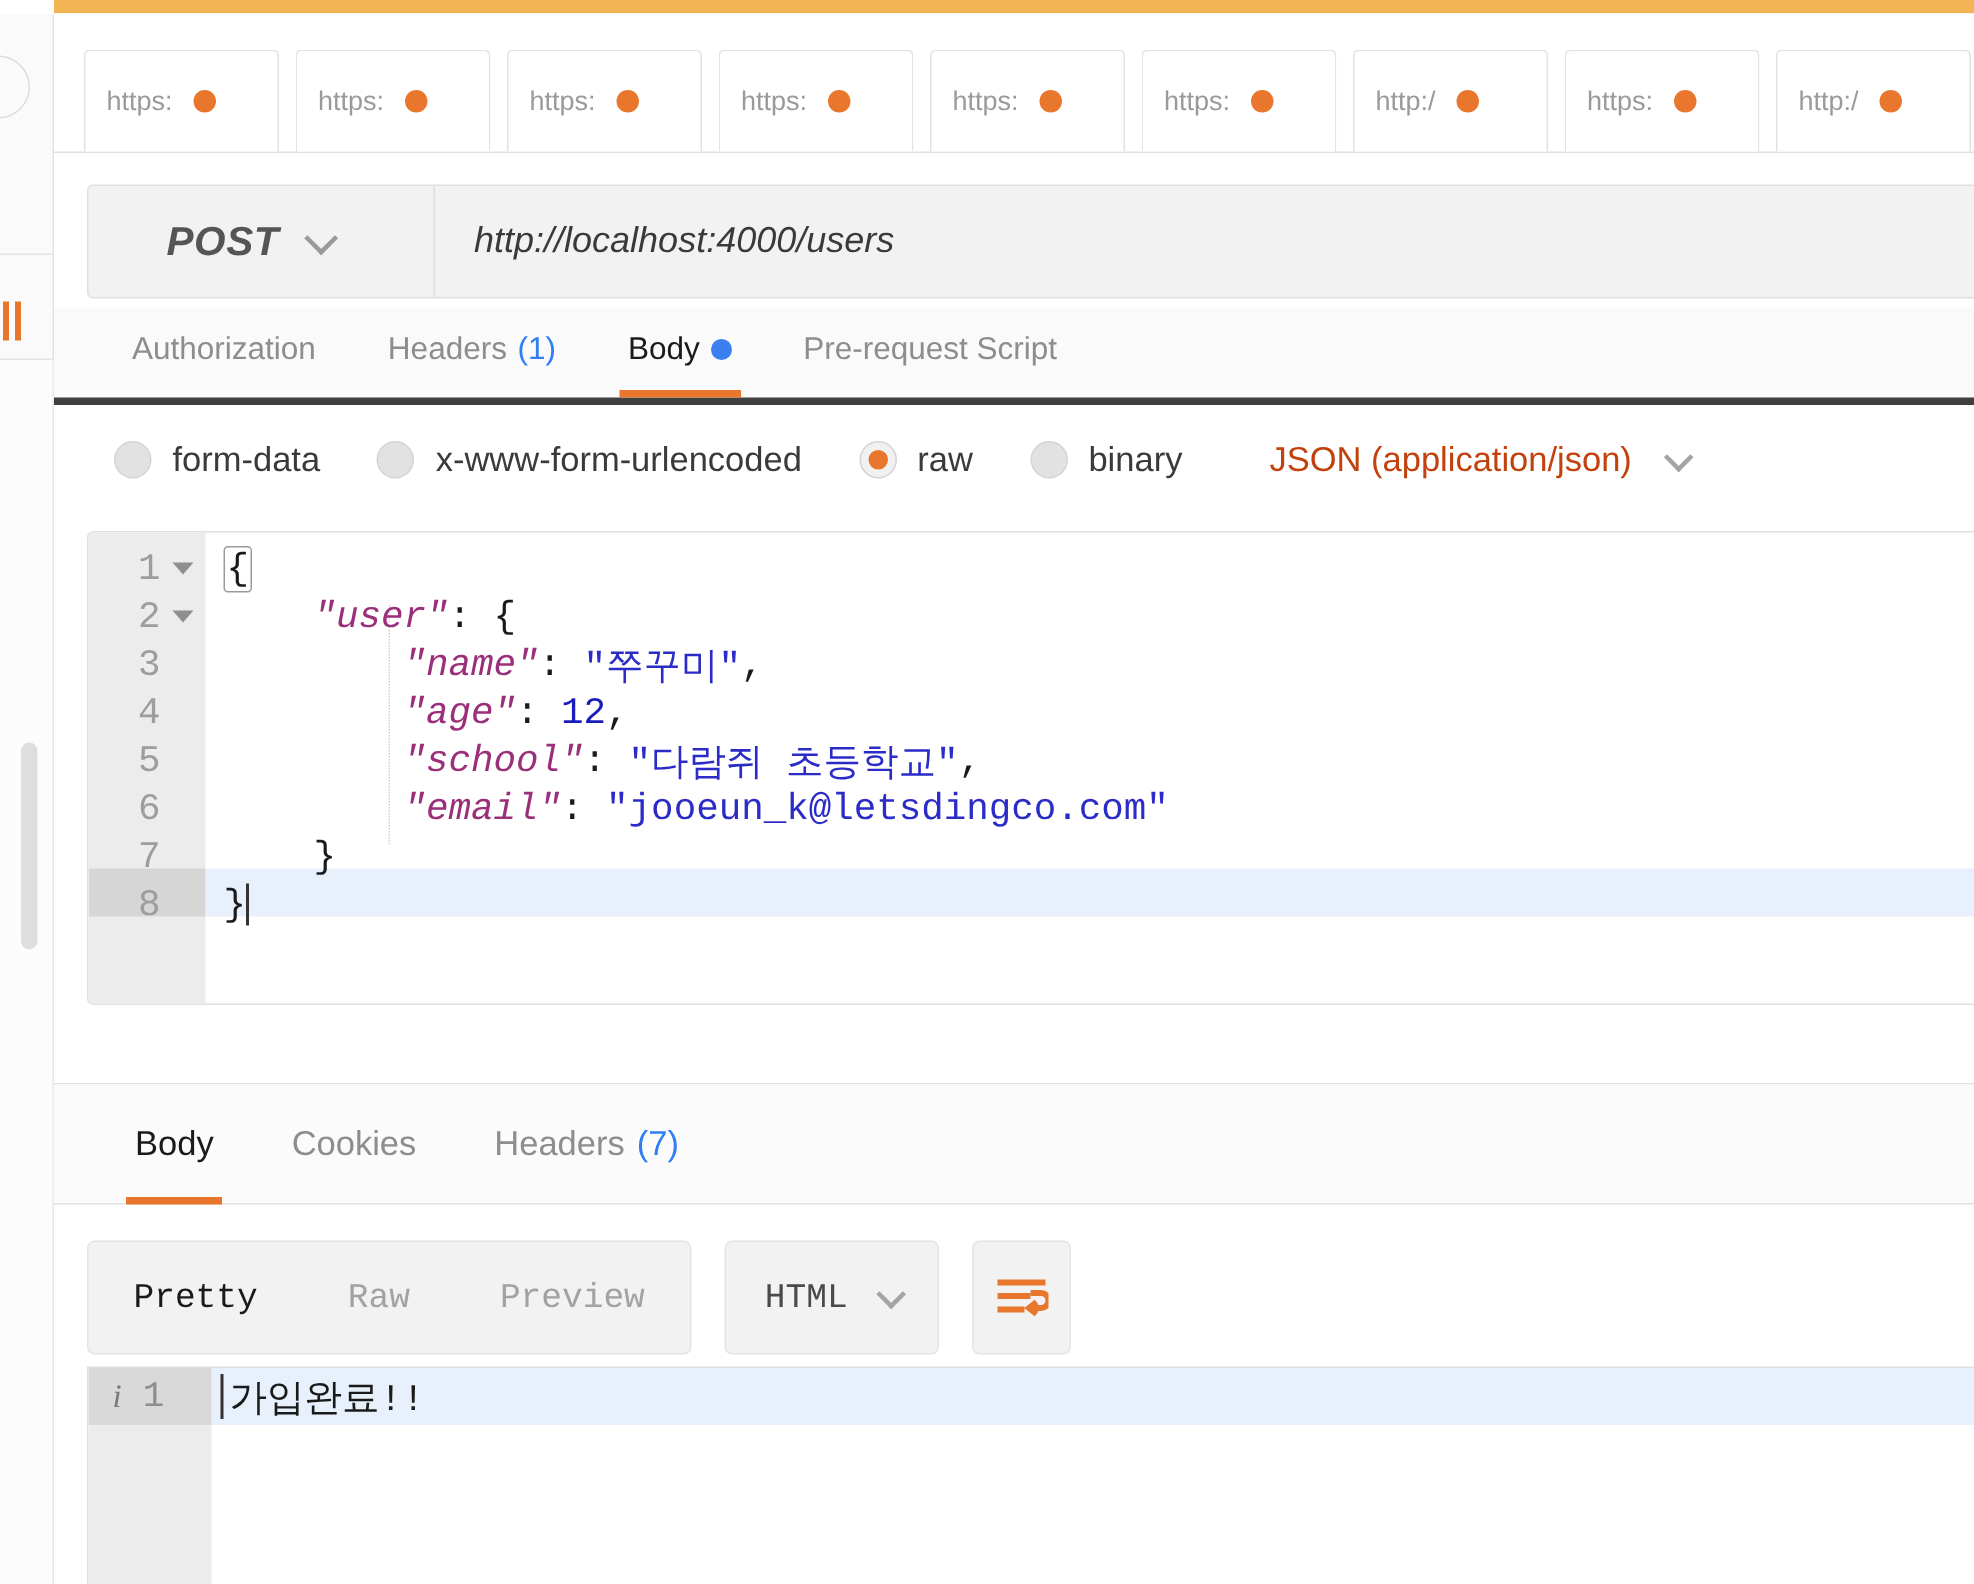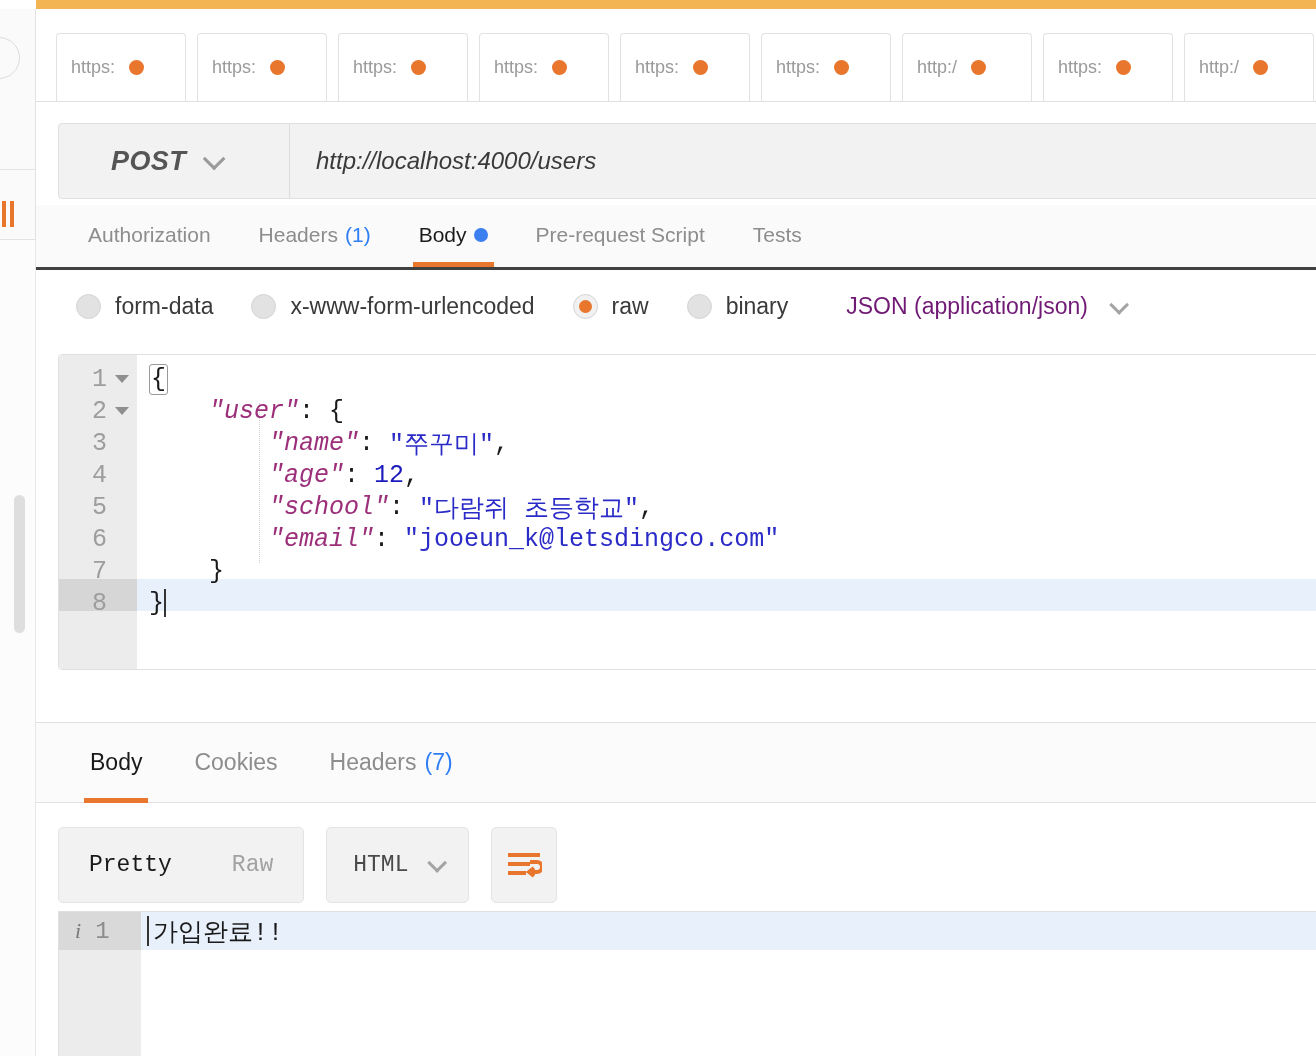--- a/index.html
+++ b/index.html
@@ -46,41 +46,41 @@
             background: #f2f2f2; border: 1px solid #e0e0e0; border-radius: 4px; display: flex; }
   .method { width: 231px; border-right: 1px solid #dedede; display: flex; align-items: center;
             padding-left: 52px; gap: 18px; }
   .method-label { font-size: 27px; color: #555; font-weight: 600; letter-spacing: .4px; }
   .chev { width: 16px; height: 16px; border-right: 3px solid #9a9a9a; border-bottom: 3px solid #9a9a9a;
           transform: rotate(45deg) translateY(-3px); }
   .urlinput { flex: 1; display: flex; align-items: center; padding-left: 26px;
               font-size: 24px; color: #3a3a3a; }
 
   
-  .reqtabs { position: relative; height: 65px; background: #fafafa; border-bottom: 3px solid #404040;
+  .reqtabs { position: relative; height: 65px; background: #fafafa; border-bottom: 5px solid #404040;
              display: flex; align-items: flex-end; padding-left: 28px; gap: 0; text-align: center; }
   .reqtab { position: relative; height: 65px; display: flex; align-items: center; gap: 7px;
             padding: 0 24px; font-size: 21px; color: #8d8d8d; cursor: pointer; }
   .reqtab.active { color: #1a1a1a; }
   .reqtab.active::after { content: ""; position: absolute; left: 18px; right: 18px; bottom: 0;
                           height: 5px; background: #e8762c; }
   .cnt { color: #2f7ef5; }
   .bluedot { width: 14px; height: 14px; border-radius: 50%; background: #3b7ff0; }
 
   
   .bodytypes { position: relative; height: 73px; display: flex; align-items: center; padding-left: 40px; }
   .opt { display: flex; align-items: center; gap: 14px; margin-right: 38px; cursor: pointer; }
   .radio { width: 25px; height: 25px; border-radius: 50%; background: #e2e2e2;
            border: 1px solid #d4d4d4; position: relative; flex: none; }
   .radio.on { background: #f1f1f1; }
   .radio.on::after { content: ""; position: absolute; left: 5px; top: 5px; width: 13px; height: 13px;
                      border-radius: 50%; background: #e8762c; }
   .opt-label { font-size: 23px; color: #3a3a3a; }
   .ctype { display: flex; align-items: center; gap: 22px; margin-left: 20px; cursor: pointer; }
-  .ctype-label { font-size: 23px; color: #701a75; }
+  .ctype-label { font-size: 23px; color: #c2410c; }
   .chev-sm { width: 14px; height: 14px; border-right: 3px solid #a4a4a4; border-bottom: 3px solid #a4a4a4;
              transform: rotate(45deg) translateY(-3px); }
 
   
   .editor { position: absolute; left: 22px; top: 345px; width: 1300px; height: 316px;
             border: 1px solid #e0e0e0; border-radius: 4px; background: #fff; overflow: hidden; }
   .ed-gutter { position: absolute; left: 0; top: 0; width: 78px; height: 316px; background: #ececec; }
   .ed-gutter-active { position: absolute; left: 0; top: 224px; width: 78px; height: 32px; background: #d6d6d6; }
   .ed-activeline { position: absolute; left: 78px; top: 224px; right: 0; height: 32px; background: #e8f0fb; }
   .ed-lines { position: absolute; left: 0; top: 8px; width: 78px; }
@@ -220,23 +220,20 @@
         <span>Headers</span>
         <span class="cnt">(1)</span>
       </div>
       <div class="reqtab active">
         <span>Body</span>
         <span class="bluedot"></span>
       </div>
       <div class="reqtab">
         <span>Pre-request Script</span>
       </div>
-      <div class="reqtab">
-        <span>Tests</span>
-      </div>
     </div>
 
     <div class="bodytypes">
       <div class="opt">
         <span class="radio"></span>
         <span class="opt-label">form-data</span>
       </div>
       <div class="opt">
         <span class="radio"></span>
         <span class="opt-label">x-www-form-urlencoded</span>
@@ -339,20 +336,23 @@
       </div>
     </div>
 
     <div class="restoolbar">
       <div class="seg">
         <div class="seg-item active">
           <span>Pretty</span>
         </div>
         <div class="seg-item">
           <span>Raw</span>
+        </div>
+        <div class="seg-item">
+          <span>Preview</span>
         </div>
       </div>
       <div class="fmt">
         <span class="fmt-label">HTML</span>
         <span class="chev-sm"></span>
       </div>
       <div class="wrapbtn">
         <svg width="36" height="30" viewBox="0 0 36 30">
           <rect x="2" y="3" width="32" height="4" fill="#e8762c"></rect>
           <rect x="2" y="12" width="22" height="4" fill="#e8762c"></rect>

